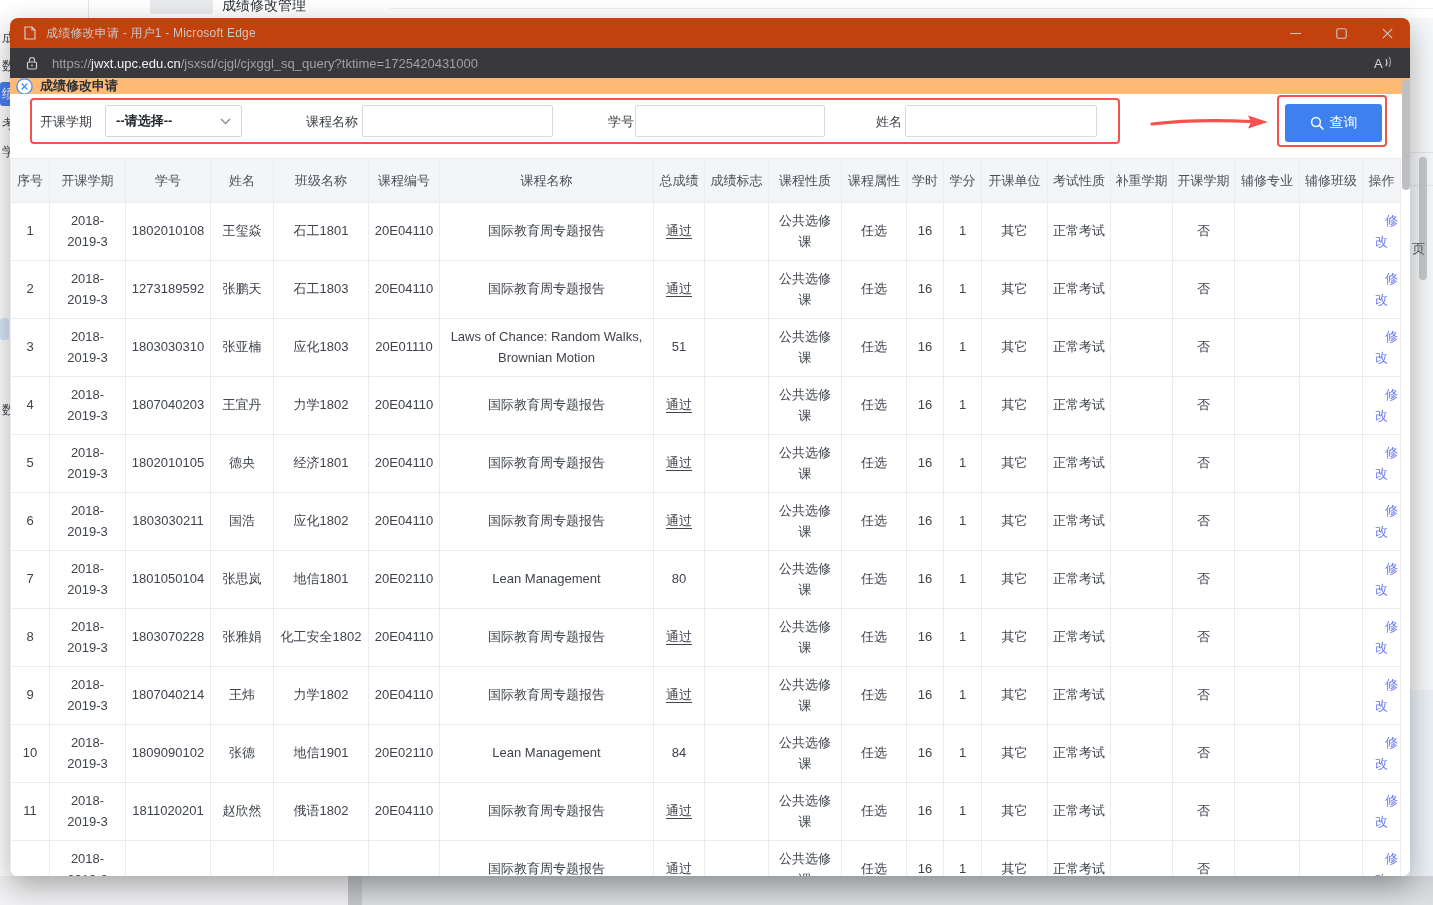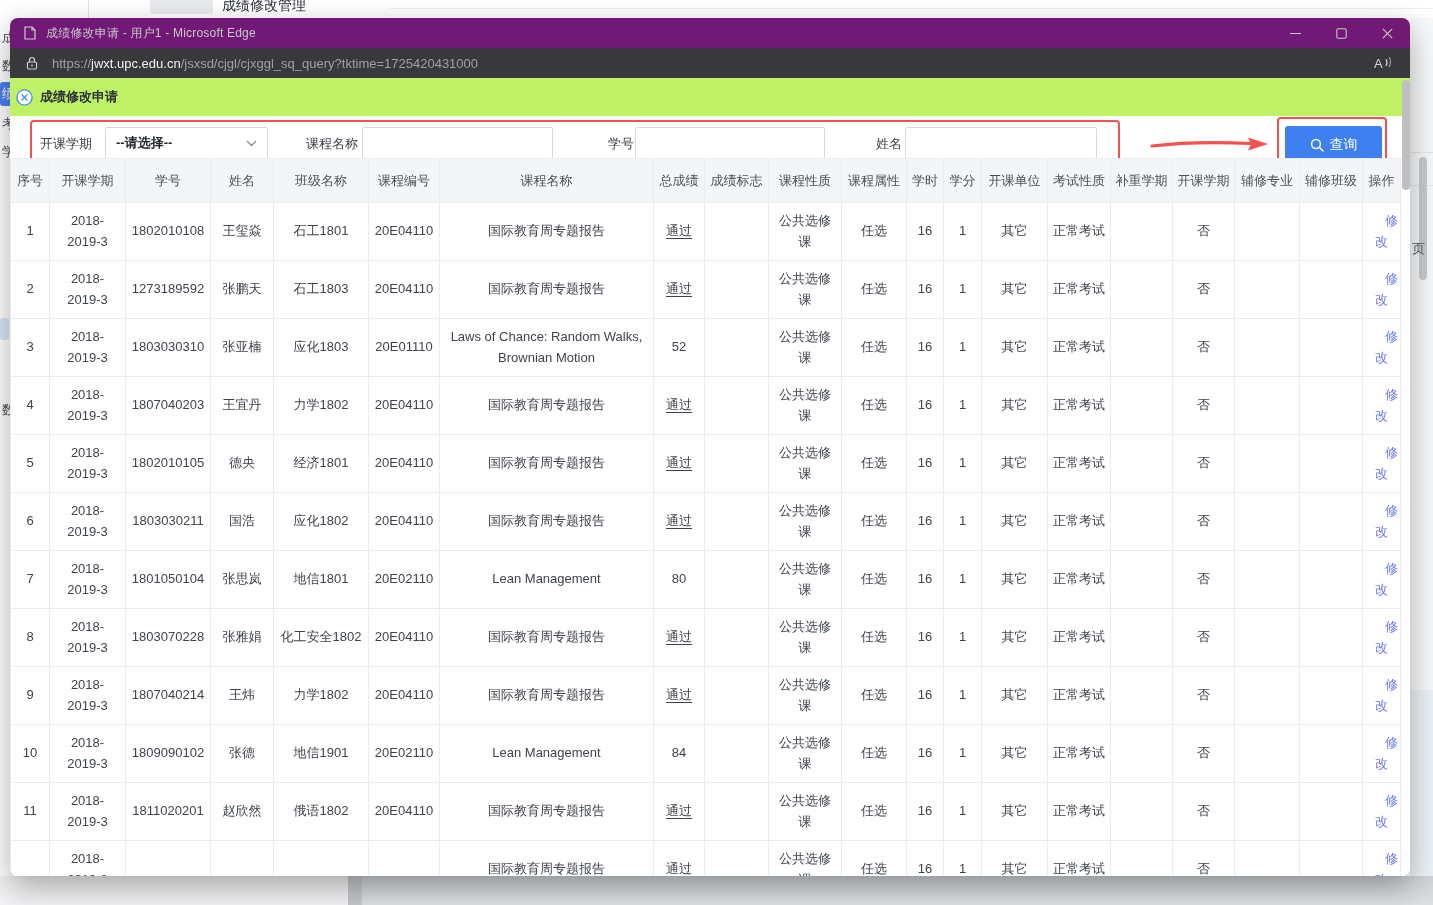--- a/index.html
+++ b/index.html
@@ -25,42 +25,42 @@
   .bg-right .bg-char { position:absolute; left:2px; top:222px; font-size:13px; color:#565a61; }
   .bg-right .tint { position:absolute; left:0; top:672px; width:23px; height:186px; background:#ebf1f6; }
 
   .bg-bottom { position:absolute; left:0; top:876px; width:1433px; height:29px; background:#f2f2f4; }
   .bg-bottom .band { position:absolute; left:348px; top:0; width:14px; height:29px; background:#c3c7ca; }
   .bg-bottom .wide { position:absolute; left:362px; top:0; right:0; height:29px; background:linear-gradient(#ced2d5,#dde0e3); }
 
   
   .win { position:absolute; left:10px; top:18px; width:1400px; height:858px; border-radius:8px; overflow:hidden; background:#fff; box-shadow:0 10px 30px rgba(0,0,0,.32); }
 
-  .titlebar { position:relative; height:30px; background:#701a75; display:flex; align-items:center; padding-left:14px; }
+  .titlebar { position:relative; height:30px; background:#c2410c; display:flex; align-items:center; padding-left:14px; }
   .doc-icon { display:inline-flex; margin-right:10px; }
   .win-title { font-size:12px; color:#c7c7c9; letter-spacing:.2px; }
   .win-controls { position:absolute; right:0; top:0; height:30px; display:flex; }
   .win-controls span { width:46px; height:30px; display:flex; align-items:center; justify-content:center; color:#c8c8ca; cursor:default; }
 
   .urlbar { position:relative; height:30px; background:#39393c; display:flex; align-items:center; padding-left:16px; }
   .lock-icon { display:inline-flex; margin-right:14px; }
   .url { font-size:13px; color:#9fa0a3; white-space:nowrap; }
   .url b { color:#f1f1f3; font-weight:400; }
   .readaloud { position:absolute; right:16px; top:0; height:30px; display:flex; align-items:center; color:#d4d4d6; font-size:14px; }
 
   .content { position:absolute; left:0; top:60px; right:0; bottom:0; background:#fff; }
 
-  .tabstrip { height:38px; background:#bef264; display:flex; align-items:center; padding-left:6px; }
+  .tabstrip { height:16px; background:#fdba74; display:flex; align-items:center; padding-left:6px; }
   .closex { display:inline-flex; margin-right:7px; }
   .tabtitle { font-size:13px; font-weight:700; color:#2e3238; }
 
   .filters { position:relative; height:56px; background:#fff; font-size:13px; color:#3c4047; }
   .red-box { position:absolute; left:20px; top:4px; width:1090px; height:46px; border:2px solid #f5524f; border-radius:4px; }
   .flabel { position:absolute; top:0; height:56px; line-height:56px; }
-  .sel { position:absolute; left:95px; top:11px; width:163px; height:32px; border:1px solid #d6d6d9; border-radius:2px; background:#fff; display:flex; align-items:center; padding:0 10px; font-weight:700; color:#24282e; }
+  .sel { position:absolute; left:95px; top:11px; width:137px; height:32px; border:1px solid #d6d6d9; border-radius:2px; background:#fff; display:flex; align-items:center; padding:0 10px; font-weight:700; color:#24282e; }
   .sel .chev { margin-left:auto; display:inline-flex; }
   .fin { position:absolute; top:11px; height:32px; border:1px solid #d9d9dc; border-radius:2px; background:#fff; font-size:13px; padding:0 8px; outline:none; }
   .arrow-svg { position:absolute; left:1140px; top:17px; }
   .btn-box { position:absolute; left:1267px; top:1px; width:110px; height:52px; border:2px solid #f5524f; border-radius:4px; }
   .qbtn { position:absolute; left:6px; top:7px; width:97px; height:38px; background:#3e80f0; border:none; border-radius:3px; color:#fff; font-size:14px; display:flex; align-items:center; justify-content:center; gap:6px; cursor:pointer; font-family:"Liberation Sans", sans-serif; }
 
   .tablewrap { position:absolute; left:0; top:80px; width:1392px; bottom:0; overflow:hidden; }
   table { border-collapse:collapse; table-layout:fixed; width:1390px; font-size:13px; }
   th, td { border:1px solid #ebecef; text-align:center; padding:2px 4px; overflow:hidden; }
   th { height:44px; background:#f4f5f7; color:#4c5059; font-weight:400; }
@@ -300,21 +300,21 @@
                 <td><a class="edit">修改</a></td>
               </tr>
               <tr>
                 <td>3</td>
                 <td><span class="sem">2018-2019-3</span></td>
                 <td>1803030310</td>
                 <td>张亚楠</td>
                 <td>应化1803</td>
                 <td>20E01110</td>
                 <td>Laws of Chance: Random Walks, Brownian Motion</td>
-                <td>52</td>
+                <td>51</td>
                 <td></td>
                 <td>公共选修课</td>
                 <td>任选</td>
                 <td>16</td>
                 <td>1</td>
                 <td>其它</td>
                 <td>正常考试</td>
                 <td></td>
                 <td>否</td>
                 <td></td>

